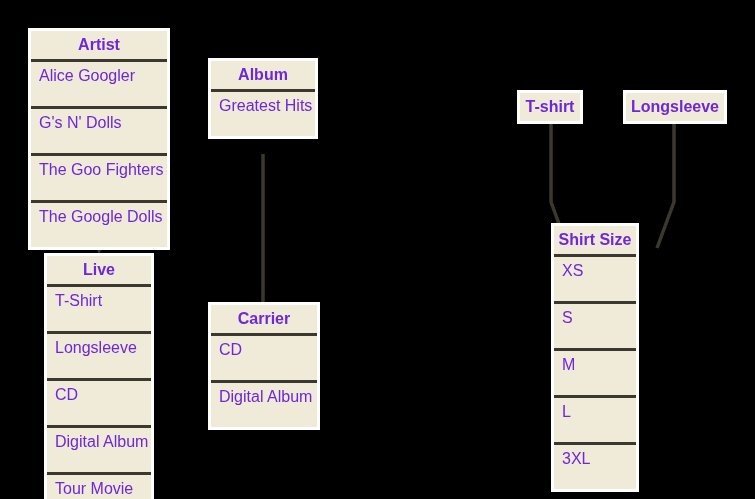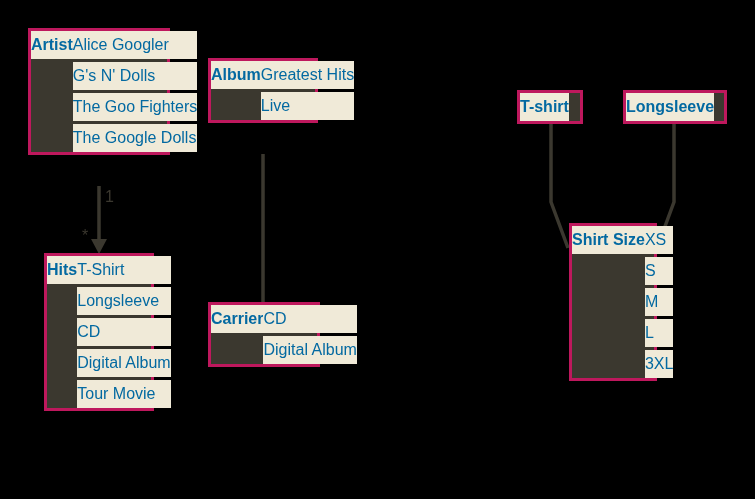--- a/index.html
+++ b/index.html
@@ -14,64 +14,64 @@
   }
   svg.connectors {
     position: absolute;
     left: 0; top: 0;
     width: 755px; height: 499px;
   }
   .entity {
     position: absolute;
     box-sizing: border-box;
     background: #3b382f;
-    border: 3px solid #be185d;
+    border: 3px solid #ffffff;
     display: flex;
-    flex-direction: row;
+    flex-direction: column;
     row-gap: 3px;
-    color: #0369a1;
+    color: #6d28d9;
   }
   .entity .title {
     background: #f0ead8;
     height: 28px;
     line-height: 28px;
     text-align: center;
     font-weight: bold;
     font-size: 16px;
     white-space: nowrap;
   }
   .entity .rows {
     display: flex;
     flex-direction: column;
     row-gap: 3px;
   }
   .entity .rows:empty { display: none; }
   .entity .row {
     background: #f0ead8;
-    height: 28px;
+    height: 44px;
     line-height: 28px;
-    padding-left: 0;
+    padding-left: 8px;
     font-size: 16px;
     white-space: nowrap;
   }
   .conn-label {
     position: absolute;
     color: #3b382f;
     font-size: 16px;
     line-height: 16px;
   }
   
   .e-artist      { left: 28px;  top: 28px;  width: 142px; }
   .e-merch       { left: 44px;  top: 253px; width: 110px; }
   .e-album       { left: 208px; top: 58px;  width: 110px; }
   .e-carrier     { left: 208px; top: 302px; width: 112px; }
   .e-ordernumber { left: 357px; top: 75px;  width: 123px; }
   .e-tshirt      { left: 517px; top: 90px;  width: 66px;  }
   .e-longsleeve  { left: 623px; top: 90px;  width: 104px; }
-  .e-shirtsize   { left: 569px; top: 223px; width: 88px;  }
+  .e-shirtsize   { left: 551px; top: 223px; width: 88px;  }
   .l-one  { left: 105px; top: 189px; }
   .l-star { left: 82px;  top: 228px; }
 </style>
 </head>
 <body>
 
 <div class="canvas">
 
   <svg class="connectors" viewBox="0 0 755 499" xmlns="http://www.w3.org/2000/svg">
 
@@ -94,35 +94,34 @@
     <div class="title">Artist</div>
     <div class="rows">
         <div class="row">Alice Googler</div>
         <div class="row">G's N' Dolls</div>
         <div class="row">The Goo Fighters</div>
         <div class="row">The Google Dolls</div>
       </div>
   </div>
 
   <div class="entity e-merch">
-    <div class="title">Hits</div>
+    <div class="title">Live</div>
     <div class="rows">
         <div class="row">T-Shirt</div>
         <div class="row">Longsleeve</div>
         <div class="row">CD</div>
         <div class="row">Digital Album</div>
         <div class="row">Tour Movie</div>
       </div>
   </div>
 
   <div class="entity e-album">
     <div class="title">Album</div>
     <div class="rows">
         <div class="row">Greatest Hits</div>
-        <div class="row">Live</div>
       </div>
   </div>
 
   <div class="entity e-carrier">
     <div class="title">Carrier</div>
     <div class="rows">
         <div class="row">CD</div>
         <div class="row">Digital Album</div>
       </div>
   </div>

